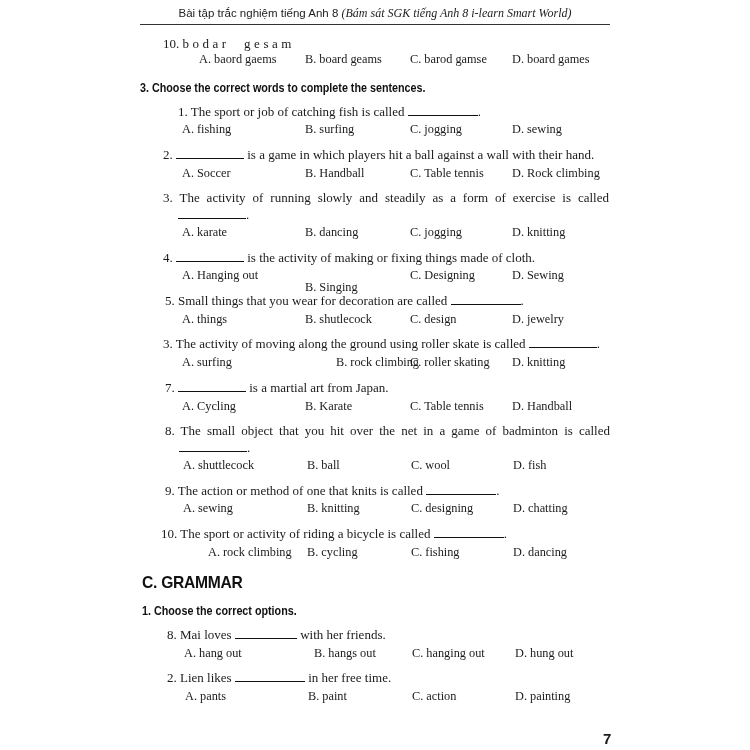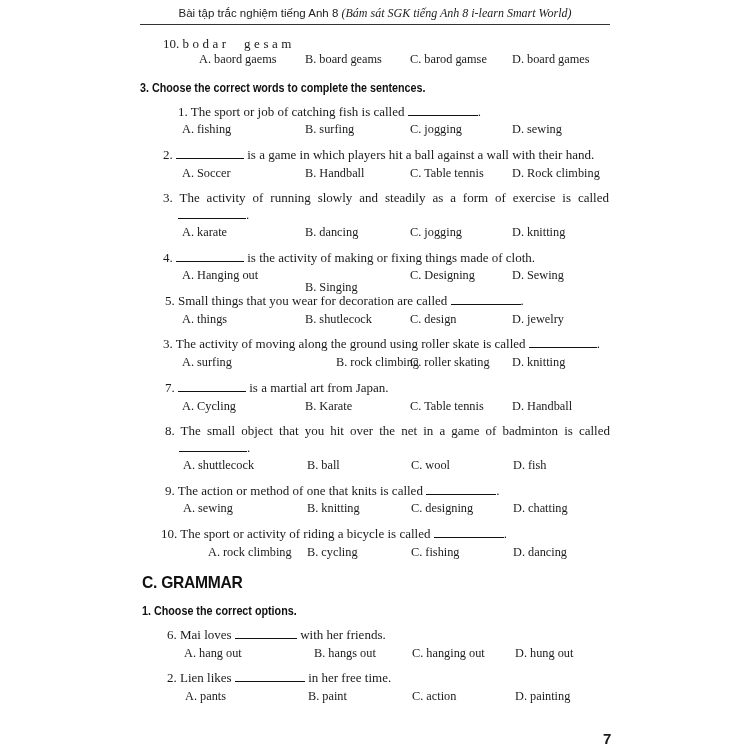--- a/index.html
+++ b/index.html
@@ -128,21 +128,21 @@
   </div>
   <div class="opt" style="left:183px;top:545px;margin-left:25px;">A. rock climbing</div>
   <div class="opt" style="left:307px;top:545px;">B. cycling</div>
   <div class="opt" style="left:411px;top:545px;">C. fishing</div>
   <div class="opt" style="left:513px;top:545px;">D. dancing</div>
 
   <div class="big" style="left:142px;top:573px;">C. GRAMMAR</div>
   <div class="sec" style="left:142px;top:604px;">1. Choose the correct options.</div>
 
   <div class="q" style="left:167px;top:627px;">
-    <span>6. Mai loves </span><span class="blank" style="width:62px"></span><span> with her friends.</span>
+    <span>8. Mai loves </span><span class="blank" style="width:62px"></span><span> with her friends.</span>
   </div>
   <div class="opt" style="left:184px;top:646px;">A. hang out</div>
   <div class="opt" style="left:308px;top:646px;margin-left:6px;">B. hangs out</div>
   <div class="opt" style="left:412px;top:646px;">C. hanging out</div>
   <div class="opt" style="left:515px;top:646px;">D. hung out</div>
 
   <div class="q" style="left:167px;top:670px;">
     <span>2. Lien likes </span><span class="blank" style="width:70px"></span><span> in her free time.</span>
   </div>
   <div class="opt" style="left:185px;top:689px;">A. pants</div>

